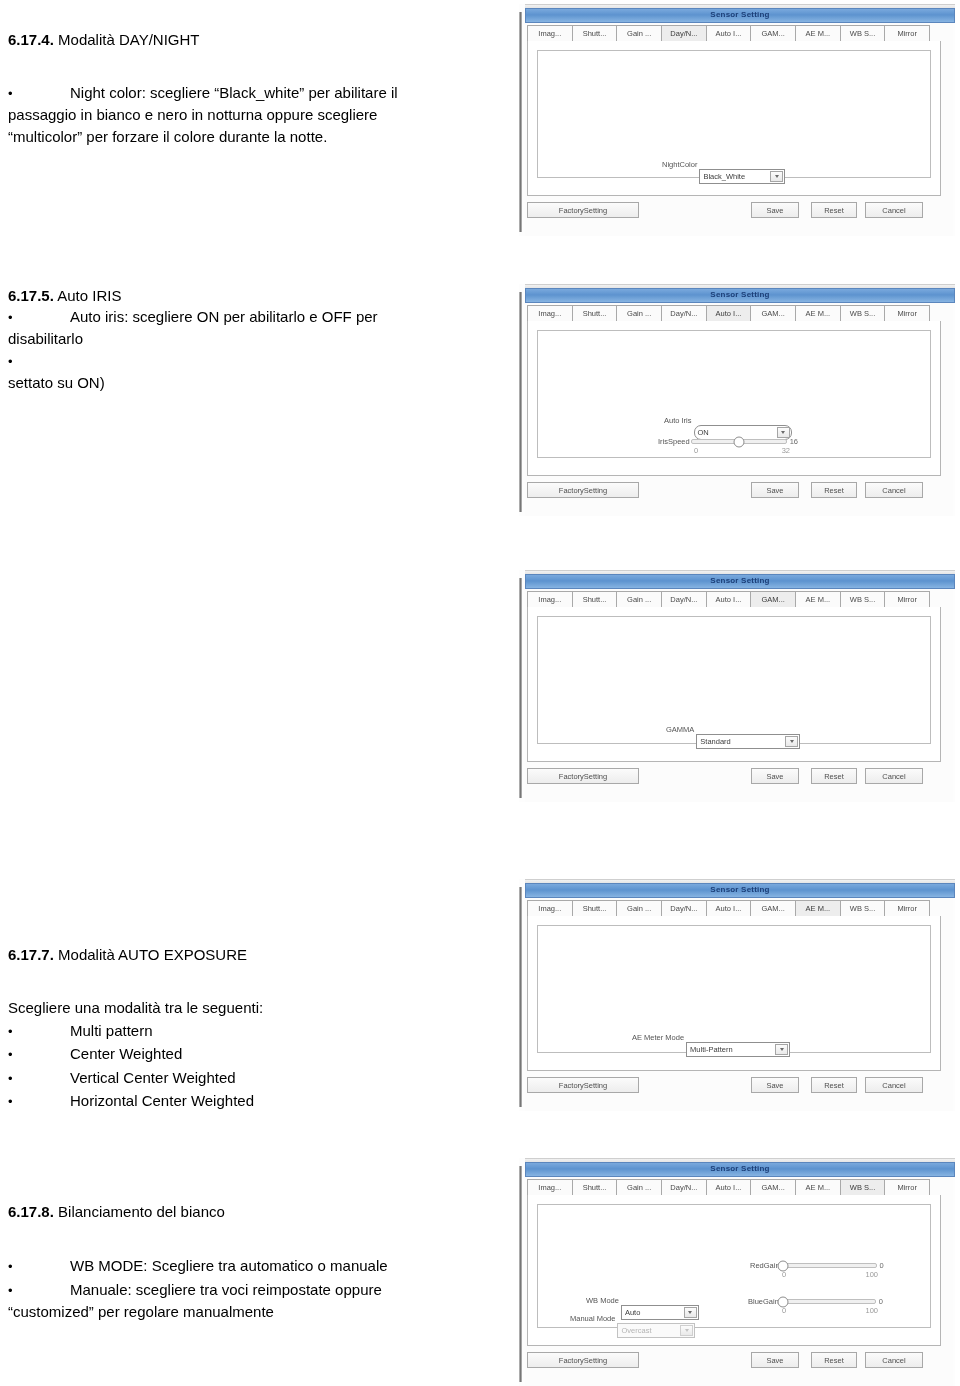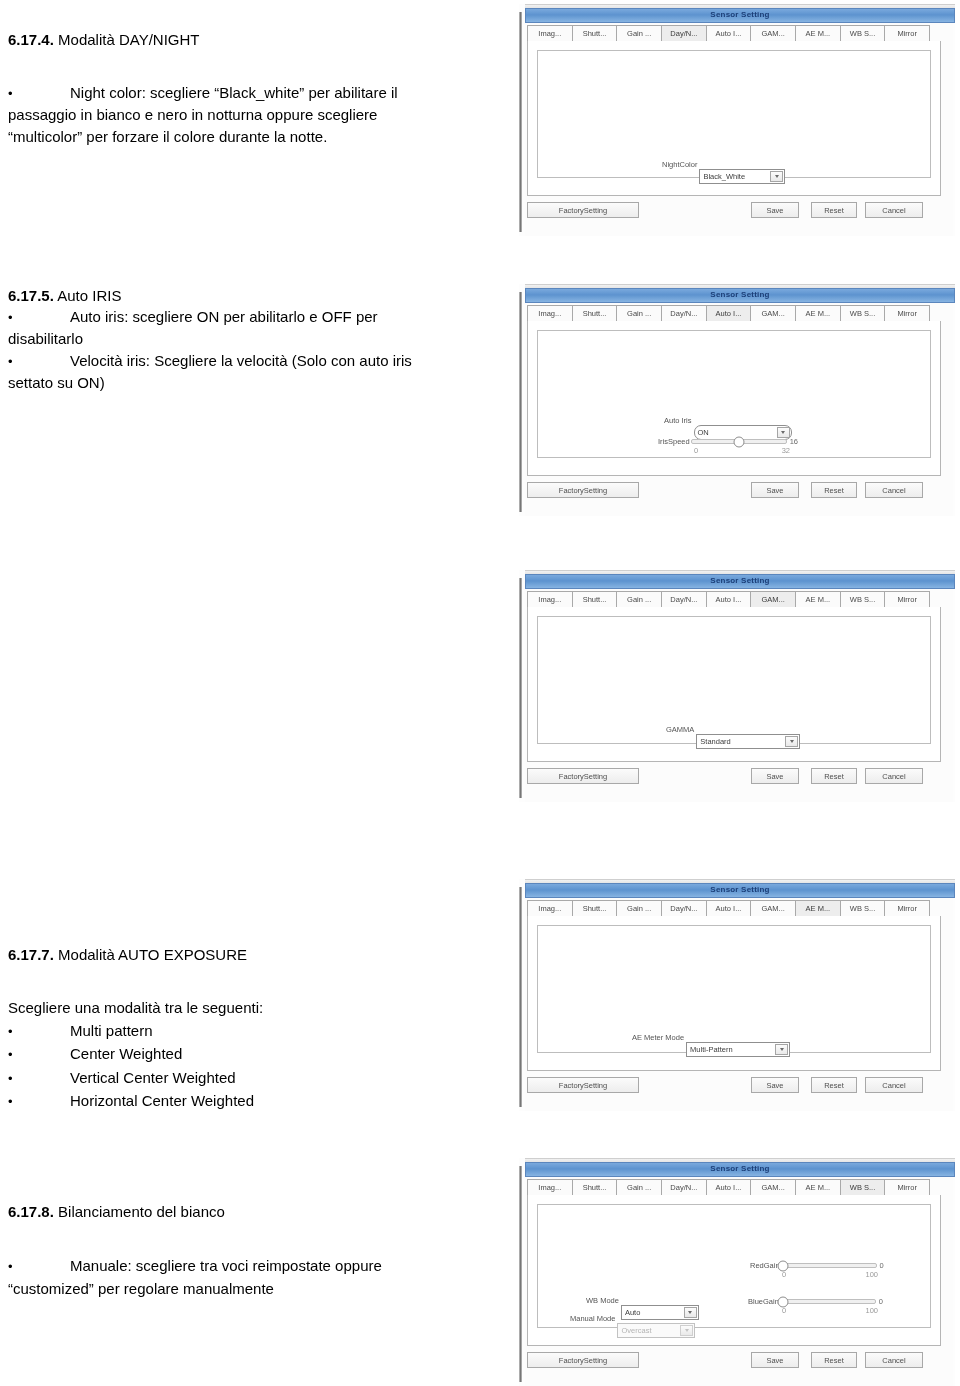--- a/index.html
+++ b/index.html
@@ -198,21 +198,21 @@
   </div>
 
   <div class="sec" style="top:286px;">
     <div class="sec-head">
       <b>6.17.5.</b>
       <span class="ttl">Auto IRIS</span>
     </div>
     <div class="para tight">
       <div class="bullet-line"><span class="bl"></span><span>Auto iris: scegliere ON per abilitarlo e OFF per</span></div>
       <div class="plain">disabilitarlo</div>
-      <div class="bullet-line"><span class="bl"></span><span>Velocità iris: Scegliere la velocità (Solo con auto iris</span></div>
+      <div class="bullet-line"><span class="bl"></span></div>
       <div class="plain">settato su ON)</div>
     </div>
   </div>
 
   <div class="shot" style="left:519px;top:284px;width:436px;height:232px;">
     <div class="outer-edge"></div>
     <div class="win">
       <div class="topstrip" style="left:0;right:-2px;"></div>
       <div class="titlebar" style="left:0;right:-2px;">
         <div class="tt">Sensor Setting</div>
@@ -357,20 +357,21 @@
       </div>
     </div>
   </div>
 
   <div class="sec" style="top:1202px;">
     <div class="sec-head">
       <b>6.17.8.</b>
       <span class="ttl">Bilanciamento del bianco</span>
     </div>
     <div class="para">
+      <div class="b-item"><span class="bl"></span><span>WB MODE: Scegliere tra automatico o manuale</span></div>
       <div class="b-item"><span class="bl"></span><span>Manuale: scegliere tra voci reimpostate oppure</span></div>
       <div class="plain">“customized” per regolare manualmente</div>
     </div>
   </div>
 
   <div class="shot" style="left:519px;top:1158px;width:436px;height:228px;">
     <div class="outer-edge"></div>
     <div class="win">
       <div class="topstrip" style="left:0;right:-2px;"></div>
       <div class="titlebar" style="left:0;right:-2px;">

